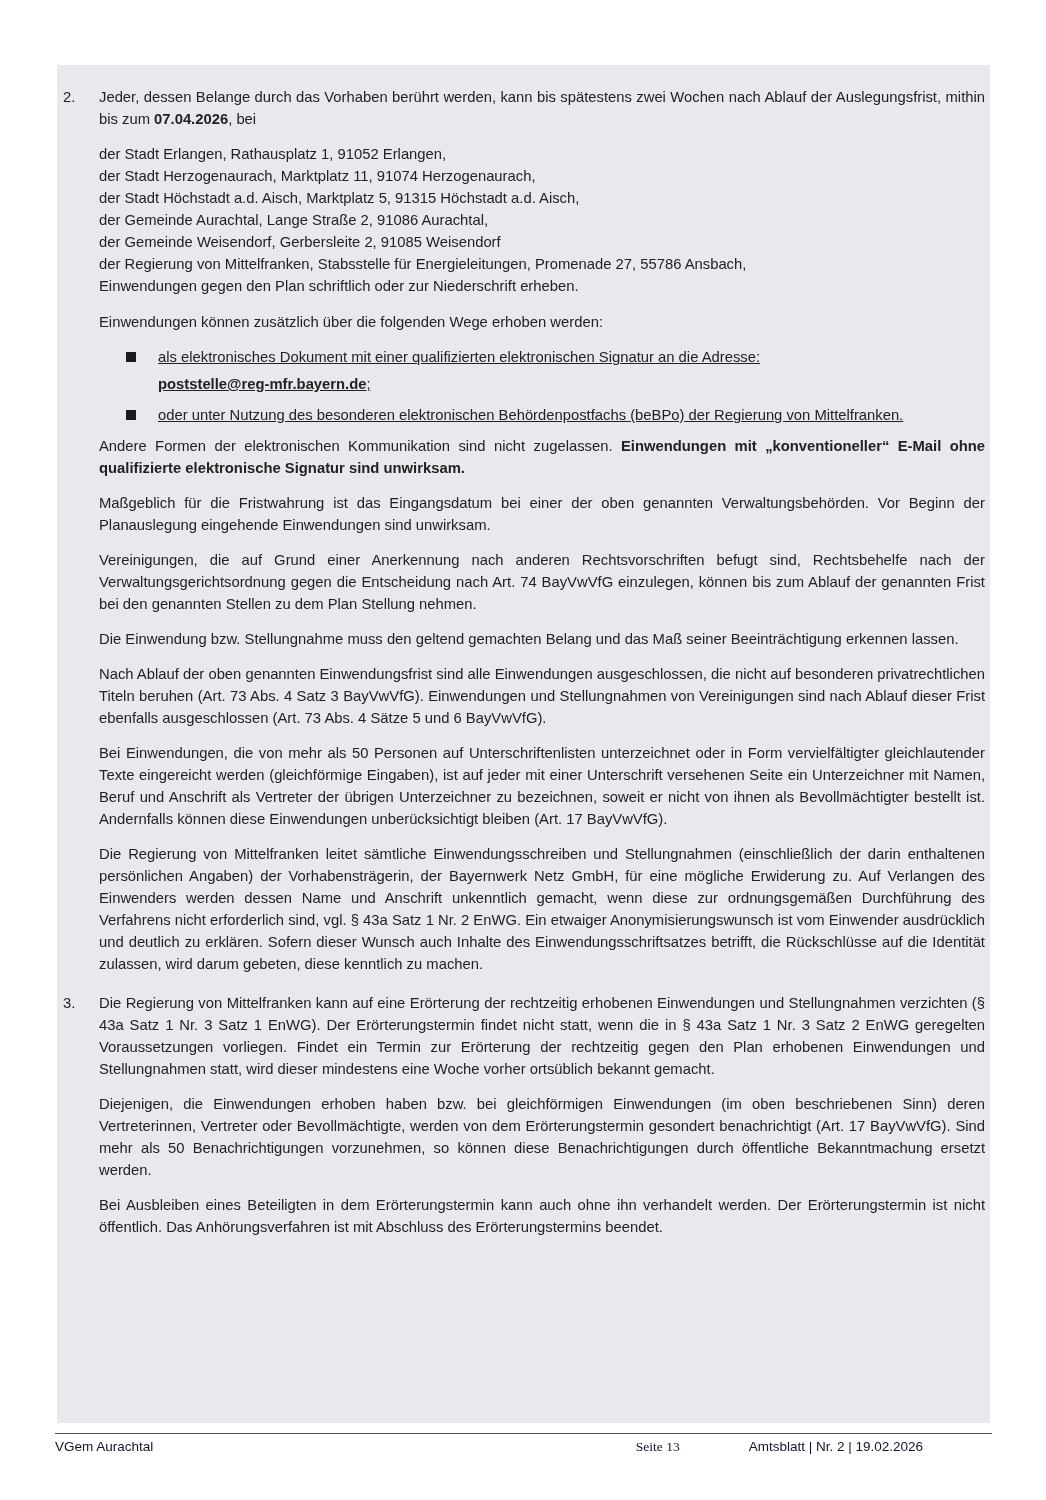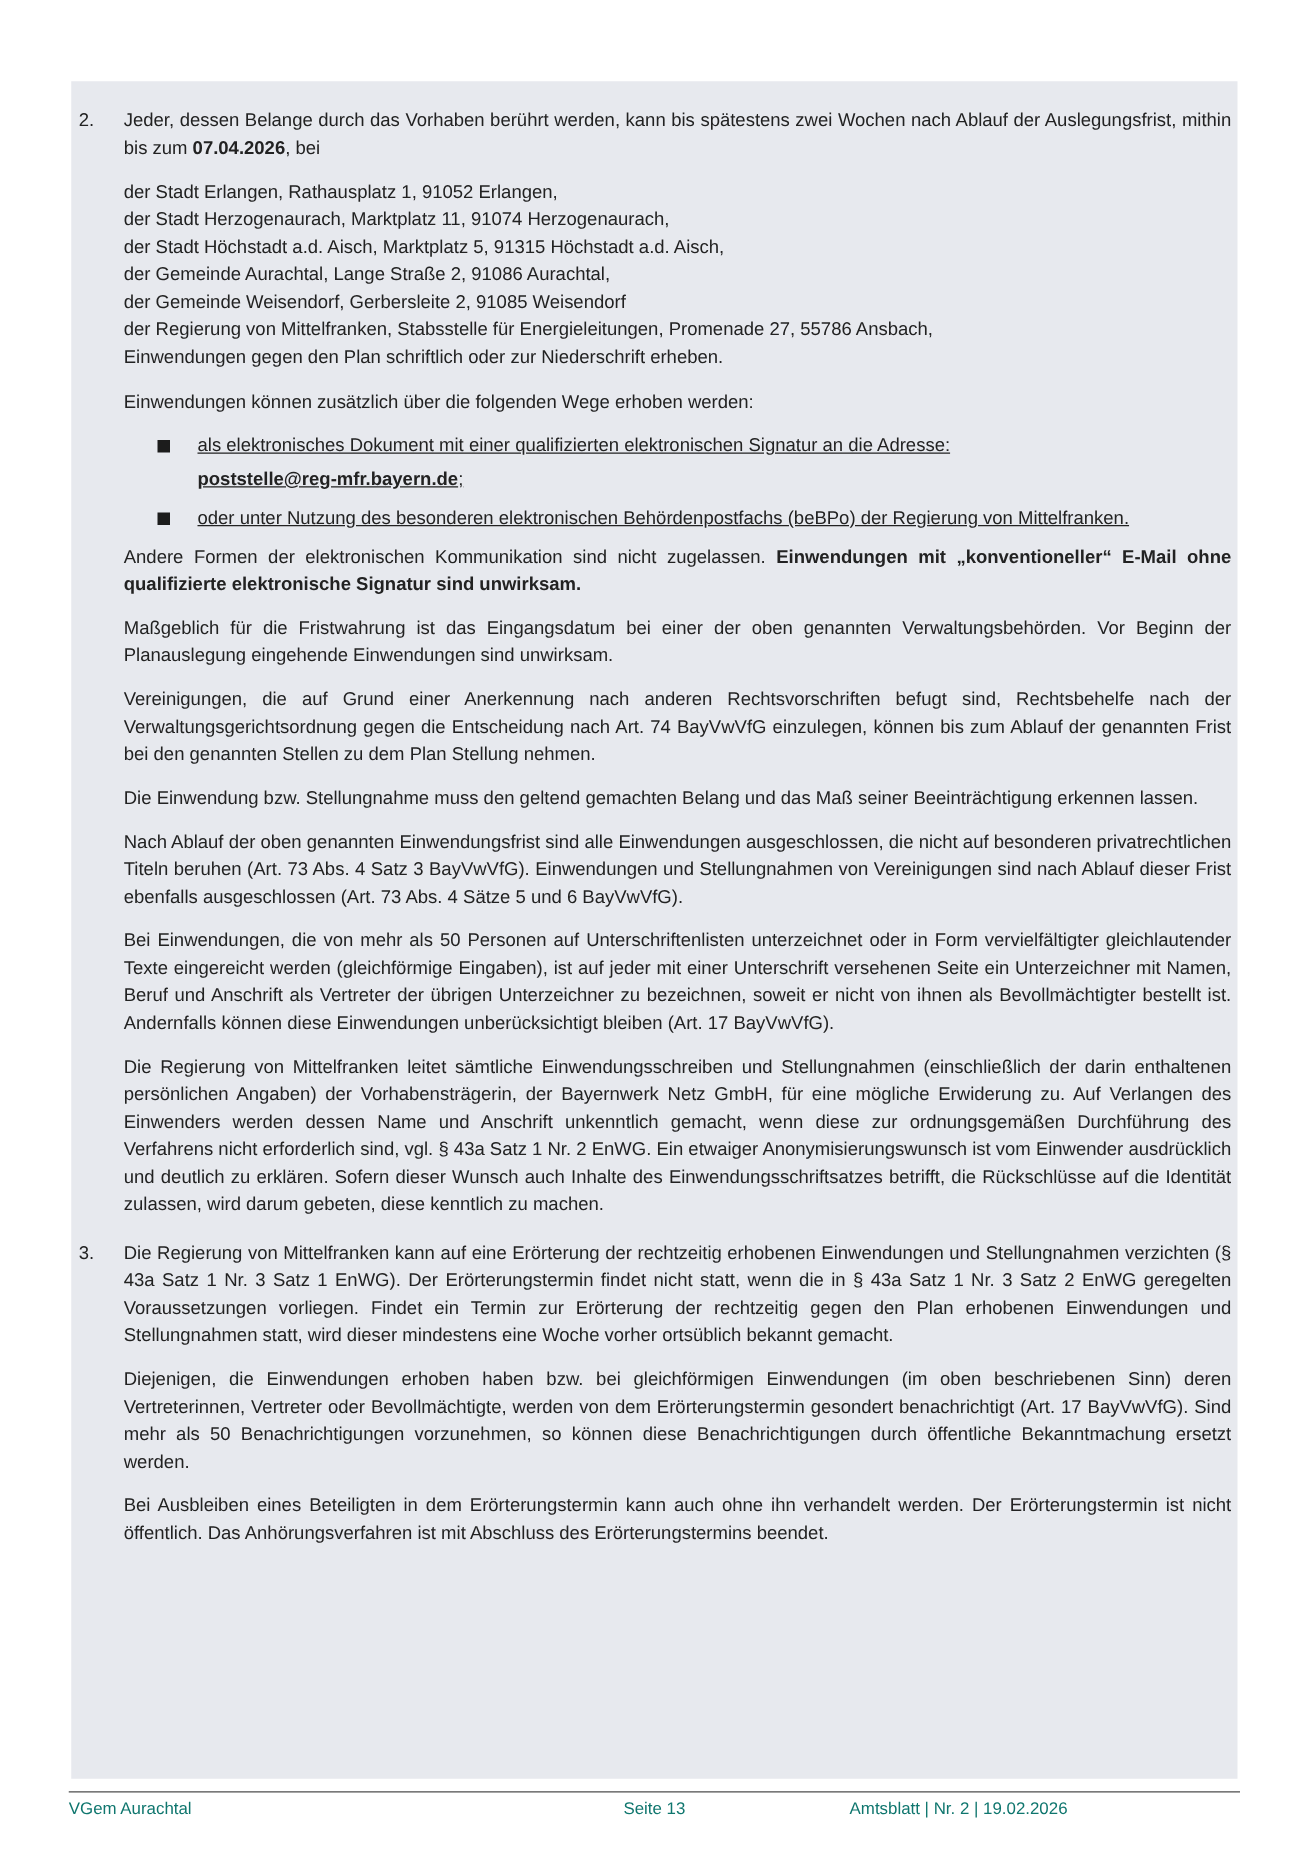--- a/index.html
+++ b/index.html
@@ -52,25 +52,25 @@
   .footer{
     position:absolute;
     left:55px;
     top:1433px;
     width:937px;
     border-top:1px solid var(--rule);
     padding-top:4px;
     display:flex;
     font-size:13.5px;
     line-height:17px;
-    color:#0f766e;
+    color:#0f172a;
   }
   .f-left{flex:1;text-align:left;}
-  .f-center{flex:1;text-align:center;}
-  .f-right{flex:1;text-align:left;}
+  .f-center{flex:1;text-align:right;font-family:Liberation Serif, serif;}
+  .f-right{flex:1;text-align:center;}
 </style>
 </head>
 <body>
 
 <div class="page">
   <div class="panel">
     <div>
         <div class="item">
           <div class="num">2.</div>
           <div class="body">

